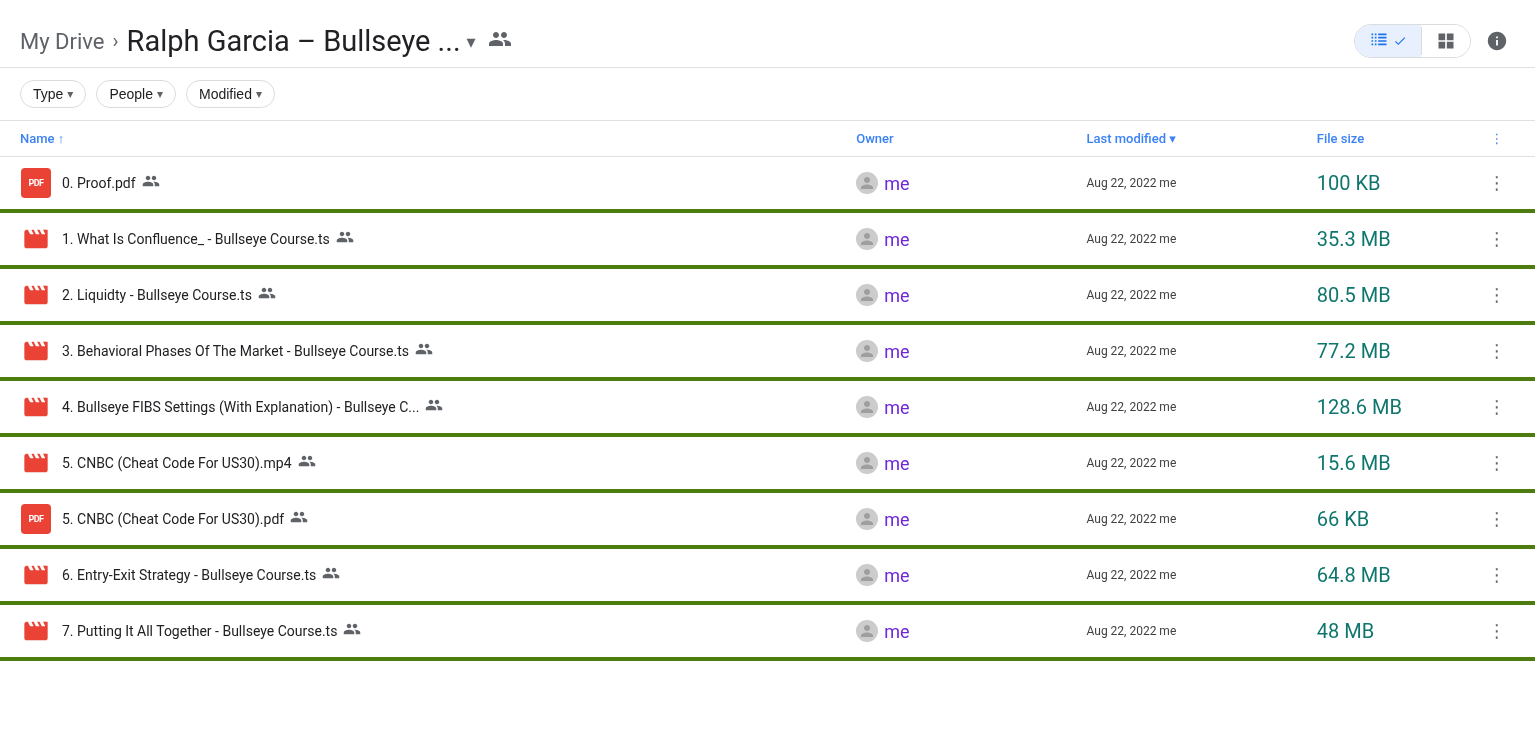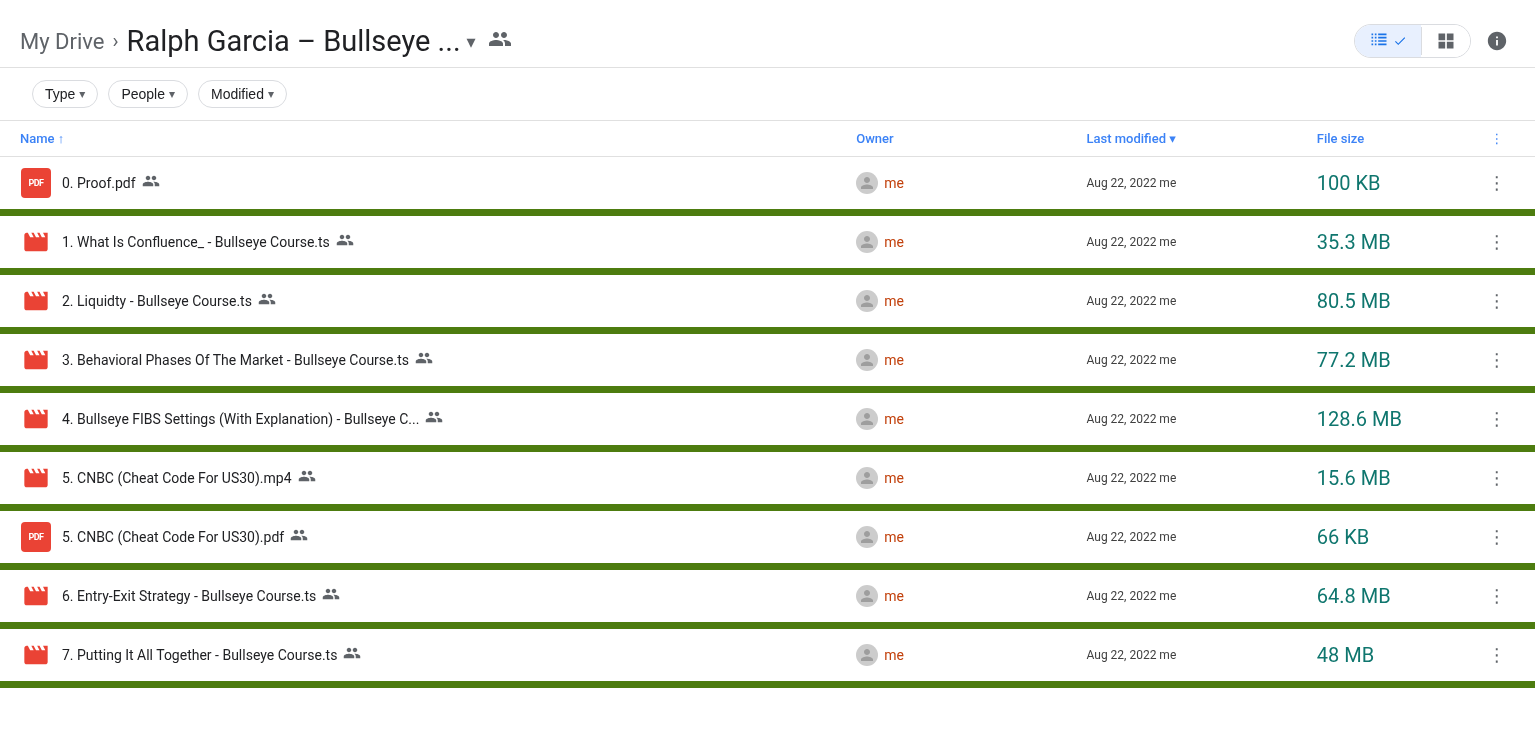--- a/index.html
+++ b/index.html
@@ -93,21 +93,21 @@
       align-items: center;
       justify-content: center;
       font-size: 20px;
       color: #5f6368;
     }
 
     
     .filter-bar {
       display: flex;
       gap: 10px;
-      padding: 12px 32px;
+      padding: 12px 20px;
     }
     .filter-chip {
       display: flex;
       align-items: center;
       gap: 4px;
       border: 1px solid #dadce0;
       border-radius: 16px;
       padding: 5px 12px;
       font-size: 14px;
       color: #202124;
@@ -147,21 +147,21 @@
       width: 15%;
     }
     .table-header th.size-col {
       width: 10%;
     }
     .table-header th.actions-col {
       width: 5%;
       text-align: center;
     }
     .file-row {
-      border-bottom: 7px solid #4d7c0f;
+      border-bottom: 4px solid #4d7c0f;
       cursor: pointer;
     }
     .file-row td {
       padding: 10px 12px;
       vertical-align: middle;
     }
     .file-row td.name-cell {
       padding-left: 20px;
     }
     .file-name-wrap {
@@ -199,22 +199,22 @@
       gap: 6px;
     }
     .shared-icon {
       color: #5f6368;
       font-size: 16px;
     }
     .owner-cell {
       display: flex;
       align-items: center;
       gap: 6px;
-      color: #c2410c;
-      font-size: 14px;
+      color: #6d28d9;
+      font-size: 18px;
     }
     .avatar-circle {
       width: 22px;
       height: 22px;
       border-radius: 50%;
       background: #ccc;
       display: flex;
       align-items: center;
       justify-content: center;
       color: #fff;

